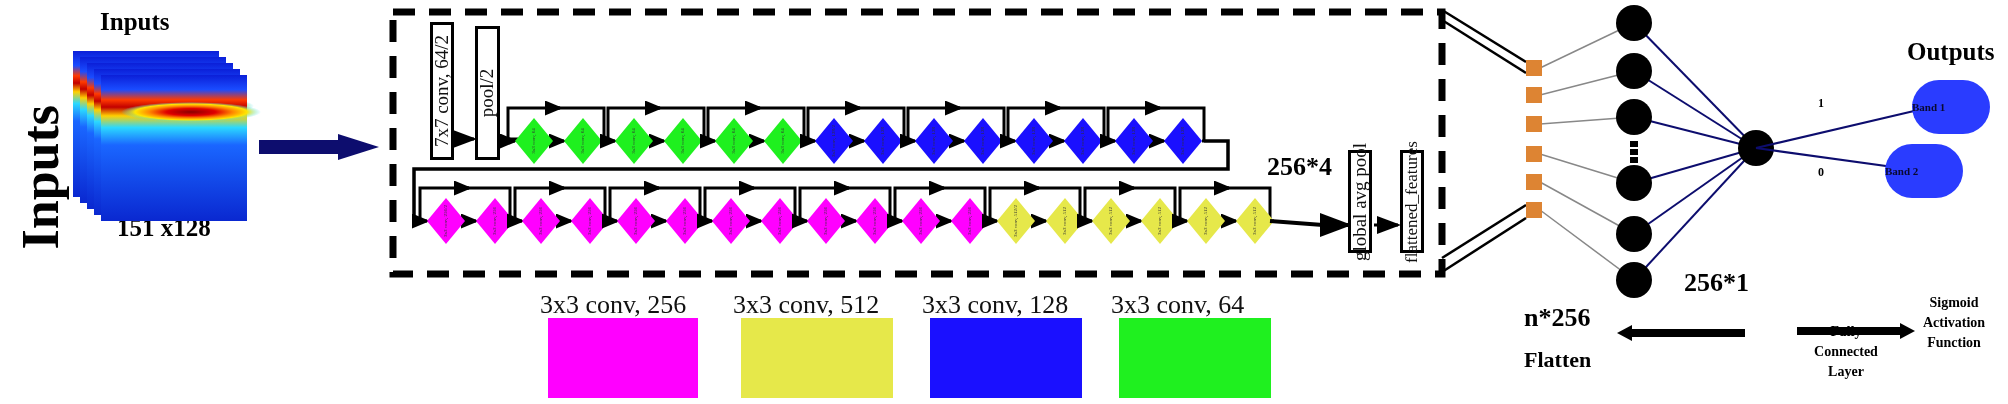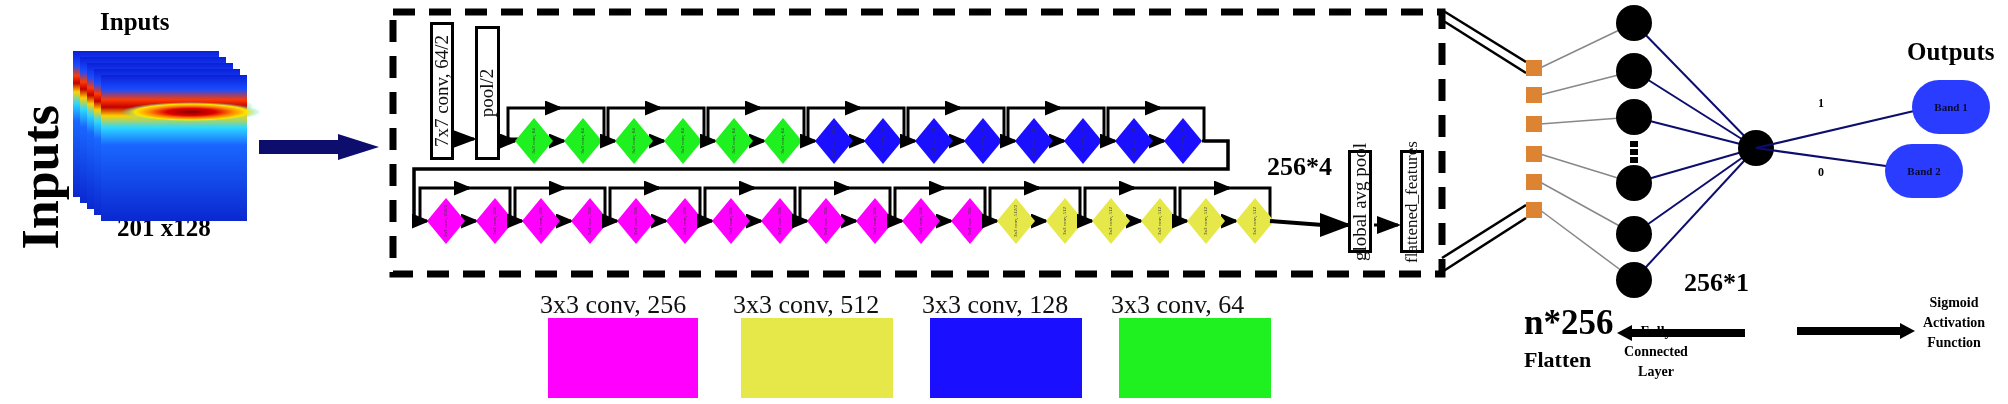--- a/index.html
+++ b/index.html
@@ -6,31 +6,31 @@
   body { width:2008px; height:404px; position:relative; overflow:hidden; font-family:"Liberation Serif", serif; }
   .abs { position:absolute; }
   #diagram { position:absolute; left:0; top:0; }
   .inputs-side-label { left:-30px; top:150px; width:140px; text-align:center; font-size:52px; font-weight:bold; transform:rotate(-90deg); transform-origin:center; color:#000; }
   .inputs-top-label { left:100px; top:8px; font-size:25px; font-weight:bold; }
   .input-size-label { left:117px; top:214px; font-size:25px; font-weight:bold; }
   .legend-label { font-size:26px; top:290px; color:#111; }
   .legend-swatch { top:318px; height:80px; }
   .big-label { font-size:28px; font-weight:bold;font-family:Liberation Serif, serif; }
   .small-bold { font-size:14px; font-weight:bold; text-align:center; line-height:20px; }
-  .band { background:#2a3cff; border-radius:28px; width:78px; height:54px; display:flex; align-items:center; justify-content:center; font-size:11px; font-weight:bold; color:#0a0a30; }
+  .band { background:#2a3cff; border-radius:28px; width:78px; height:54px; display:flex; align-items:center; justify-content:flex-start; font-size:11px; font-weight:bold; color:#0a0a30; }
   .vbox { position:absolute; border:3px solid #000; background:#fff; box-sizing:border-box; display:flex; align-items:center; justify-content:center; }
   .vbox span { transform:rotate(-90deg); white-space:nowrap; font-size:19px; color:#111; }
   .edge-label { font-size:12px; font-weight:bold; }
 </style>
 </head>
 <body>
 
 <div class="abs inputs-side-label">Inputs</div>
 <div class="abs inputs-top-label">Inputs</div>
-<div class="abs input-size-label">201 x128</div>
+<div class="abs input-size-label">151 x128</div>
 
 <div id="input-stack"></div>
 
 <svg id="diagram" width="2008" height="404" xmlns="http://www.w3.org/2000/svg">
   <defs>
     <marker id="ah" markerWidth="8" markerHeight="6" refX="7" refY="3" orient="auto">
       <path d="M0,0 L8,3 L0,6 Z" fill="#000"></path>
     </marker>
     <marker id="ahBig" markerWidth="6" markerHeight="5" refX="5" refY="2.5" orient="auto">
       <path d="M0,0 L6,2.5 L0,5 Z" fill="#000"></path>
@@ -366,24 +366,24 @@
     <div class="abs legend-label" style="left: 540px;">3x3 conv, 256</div>
     <div class="abs legend-swatch" style="left: 548px; width: 150px; background: rgb(255, 0, 255);"></div>
     <div class="abs legend-label" style="left: 733px;">3x3 conv, 512</div>
     <div class="abs legend-swatch" style="left: 741px; width: 152px; background: rgb(230, 232, 74);"></div>
     <div class="abs legend-label" style="left: 922px;">3x3 conv, 128</div>
     <div class="abs legend-swatch" style="left: 930px; width: 152px; background: rgb(26, 16, 255);"></div>
     <div class="abs legend-label" style="left: 1111px;">3x3 conv, 64</div>
     <div class="abs legend-swatch" style="left: 1119px; width: 152px; background: rgb(31, 240, 31);"></div>
   </div>
 
-<div class="abs big-label" style="left:1524px;top:303px;font-size:35px;">n*256</div>
+<div class="abs big-label" style="left:1524px;top:303px;font-size:26px;">n*256</div>
 <div class="abs big-label" style="left:1524px;top:347px;font-size:22px;">Flatten</div>
 <div class="abs big-label" style="left:1684px;top:268px;font-size:26px;">256*1</div>
-<div class="abs small-bold" style="left:1616px;top:322px;width:80px;text-align:center;">Fully Connected Layer</div>
+<div class="abs small-bold" style="left:1806px;top:322px;width:80px;text-align:center;">Fully Connected Layer</div>
 <div class="abs small-bold" style="left:1912px;top:293px;width:84px;">Sigmoid Activation Function</div>
 <div class="abs big-label" style="left:1907px;top:38px;font-size:25px;">Outputs</div>
 
 <div class="abs band" style="left:1912px;top:80px;">
     <span>Band 1</span>
   </div>
 <div class="abs band" style="left:1885px;top:144px;">
     <span>Band 2</span>
   </div>
 <div class="abs edge-label" style="left:1818px;top:96px;">1</div>

